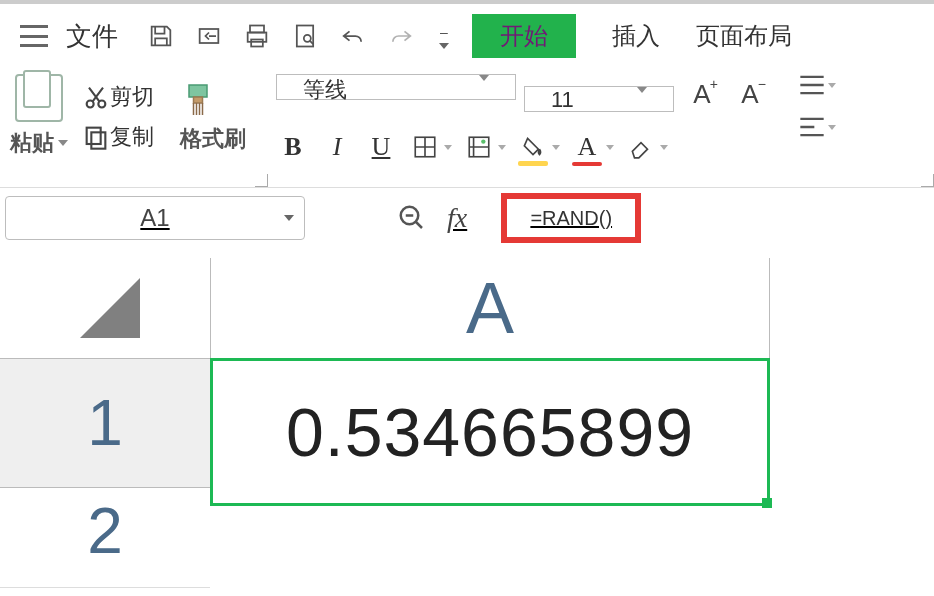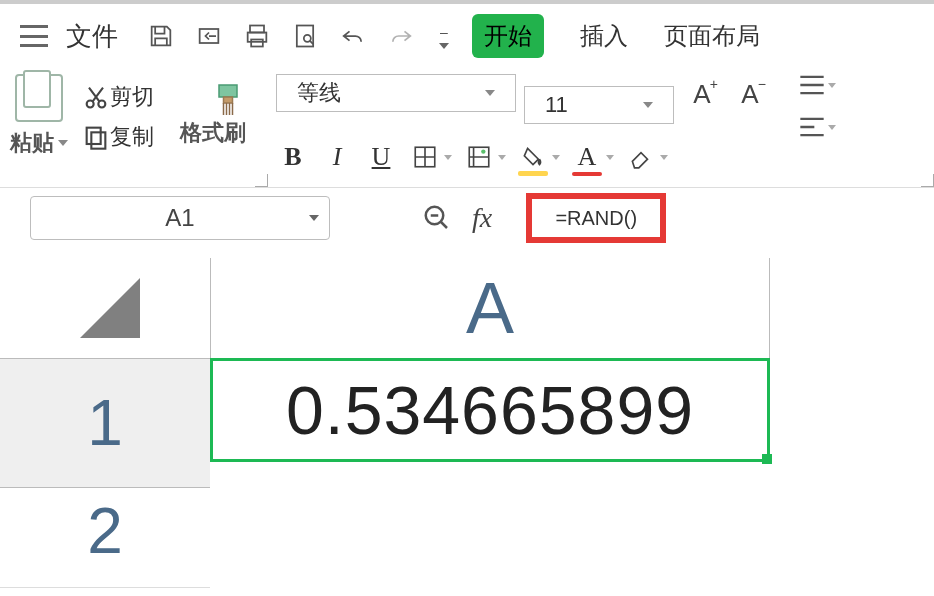--- a/index.html
+++ b/index.html
@@ -34,24 +34,24 @@
   .overflow-dot { width:20px; display:flex; flex-direction:column; align-items:center; gap:3px; }
   .overflow-dot span:first-child { font-size:14px; color:#555;}
   .triangle-down {
     width:0; height:0;
     border-left:5px solid transparent;
     border-right:5px solid transparent;
     border-top:6px solid #666;
   }
   .start-btn {
     background:#22b24c;
-    color:#000000;
+    color:#701a75;
     font-size:24px;
-    padding:6px 12px;
-    border-radius:6px;
+    padding:6px 28px;
+    border-radius:0;
   }
   .tab { font-size:24px; color:#333; margin-left:18px; }
   .ribbon {
     display:flex;
     height:120px;
     border-bottom:1px solid #ddd;
     position:relative;
   }
   .group {
     display:flex;
@@ -84,30 +84,30 @@
     background:#fff;
     border:2px solid #9fb6a7;
     border-radius:3px;
   }
   .lbl { font-size:22px; color:#555; white-space:nowrap;font-weight:bold; }
   .lbl-row { display:flex; align-items:center; gap:4px; }
   .lbl-row .triangle-down { border-top-color:#888; }
   .cutcopy { display:flex; flex-direction:column; gap:10px; padding:8px 8px; }
   .cc-row { display:flex; align-items:center; font-size:22px; color:#333; }
   .cc-row svg { width:28px; height:28px; stroke:#444; fill:none; stroke-width:1.8; }
-  .brush-area { display:flex; flex-direction:column; align-items:flex-end; padding:8px 12px; }
+  .brush-area { display:flex; flex-direction:column; align-items:flex-start; padding:8px 12px; gap:6px;}
   .brush-icon { width:36px; height:36px; }
   .brush-icon svg { width:36px; height:36px; }
   .font-group { display:flex; flex-direction:column; padding:6px 8px; gap:16px; flex:0 0 520px;}
   .font-row { display:flex; gap:8px; }
   .dropdown {
-    height:38px;
+    height:26px;
     border:1px solid #bdbdbd;
-    display:flex; align-items:center; justify-content:space-between;
-    padding:0 20px;
+    display:flex; justify-content:space-between;
+    padding:0 26px;
     background:#fff;
     font-size:22px;
     color:#333;
   }
   .dropdown .triangle-down { border-top-color:#888; margin-left:10px;}
   .fsize-btn {
     width:40px; height:40px;
     display:flex; align-items:center; justify-content:center;
     font-size:26px; color:#444;
     position:relative;
@@ -127,22 +127,23 @@
   .fmt-btn .under-yellow { position:absolute; bottom:-2px; left:2px; right:2px; height:5px; background:#ffd54f; border-radius:2px;}
   .fmt-btn svg { width:26px; height:26px; stroke:#444; fill:none; stroke-width:1.5;}
   .with-dd { display:flex; align-items:center; gap:2px;}
   .with-dd .triangle-down { border-top-color:#aaa; border-left-width:4px; border-right-width:4px; border-top-width:5px;}
   .align-group { padding:6px 10px; display:flex; flex-direction:column; gap:20px;}
   .align-group svg { width:28px; height:22px; stroke:#555; stroke-width:2;}
   .formula-bar {
     display:flex;
     align-items:center;
     height:60px;
-    padding:10px 30px;
+    padding:10px 5px;
     gap:12px;
+    text-decoration:underline;
   }
   .cellref {
     width:300px;
     height:44px;
     border:1px solid #bdbdbd;
     border-radius:4px;
     display:flex; align-items:center; justify-content:center;
     font-size:24px;
     color:#444;
     position:relative;
@@ -198,21 +199,21 @@
     background:#efefef;
     border-top:1px solid #bbb;
     border-bottom:1px solid #bbb;
     display:flex; align-items:center; justify-content:center;
     font-size:64px;
     color:#4a6a89;
   }
   .cell-a1 {
     position:absolute;
     left:210px; top:100px;
-    width:560px; height:104px;
+    width:560px; height:148px;
     border:3px solid #1db954;
     display:flex; align-items:center; justify-content:center;
     font-size:68px;
     color:#222;
     letter-spacing:1px;
     font-family: "Arial Narrow", Arial, sans-serif;
     font-stretch: condensed;
   }
   .cell-a1::after{
     content:'';

